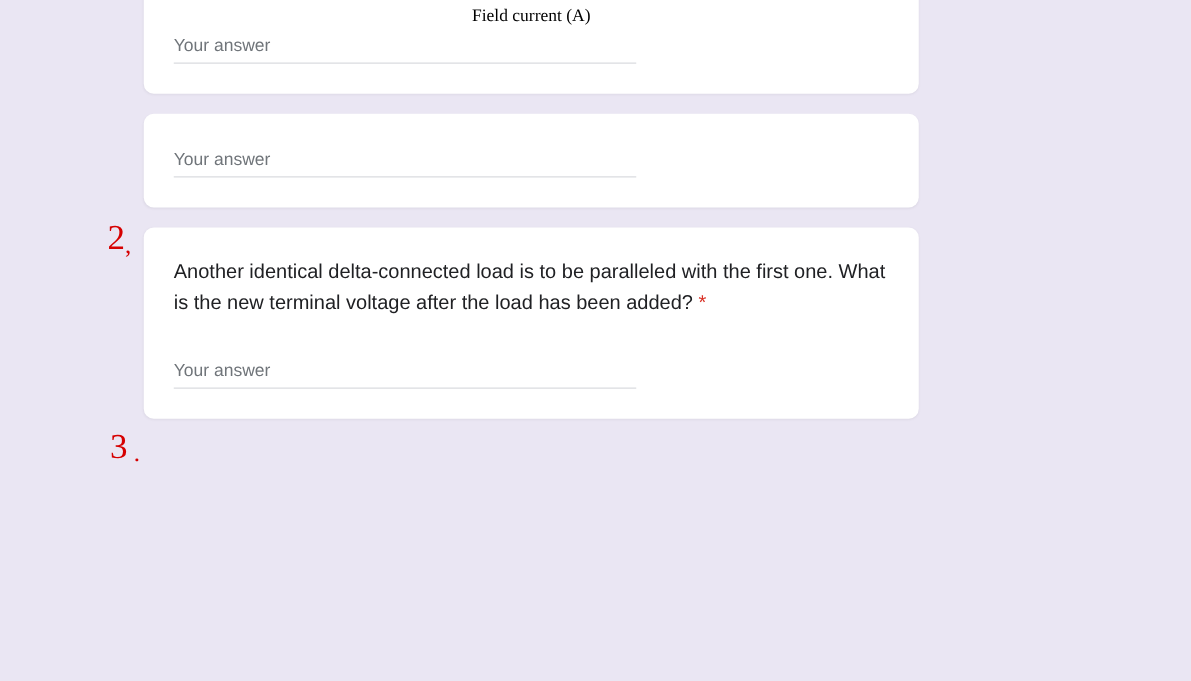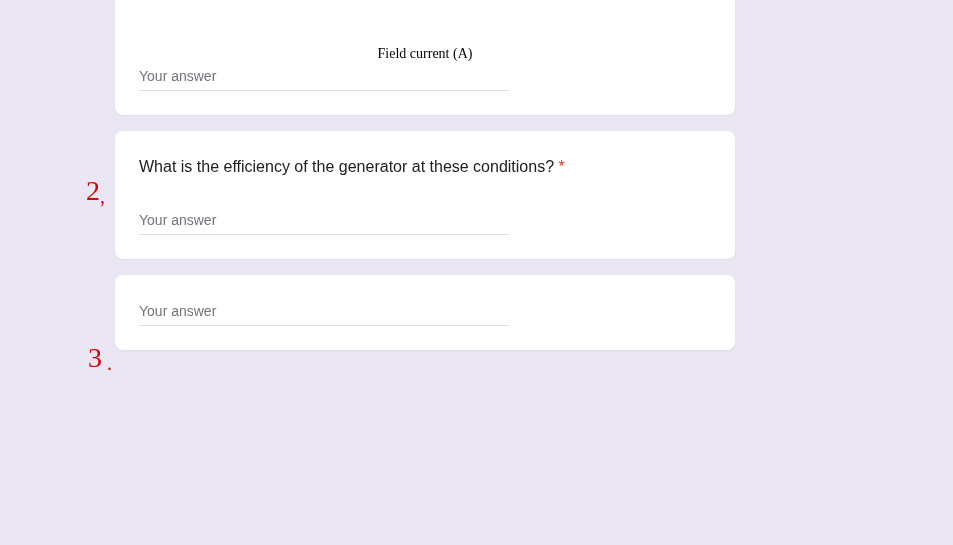--- a/index.html
+++ b/index.html
@@ -12,21 +12,20 @@
     font-size: 16px;
     color: #202124;
     overflow: hidden;
     position: relative;
   }
   .form-column {
     position: absolute;
     left: 115px;
     top: 0;
     width: 620px;
-    margin-top: 40px;
   }
   .card {
     background: #ffffff;
     border-radius: 8px;
     box-shadow: 0 1px 2px rgba(0,0,0,0.05);
     padding: 24px;
     margin-bottom: 16px;
     box-sizing: border-box;
   }
   
@@ -94,27 +93,27 @@
 
   <div class="card card-top">
     <div class="chart-wrap">
 
       <span class="chart-axis-label">Field current (A)</span>
     </div>
     <input type="text" class="answer-field" placeholder="Your answer" style="">
   </div>
 
   <div class="card">
-    <div class="question-text">
-      <span>What is the efficiency of the generator at these conditions? </span><span class="required">*</span>
-    </div>
     <input type="text" class="answer-field" placeholder="Your answer" style="">
   </div>
 
   <div class="card">
+    <div class="question-text">
+      <span>Another identical delta-connected load is to be paralleled with the first one. What is the new terminal voltage after the load has been added? </span><span class="required">*</span>
+    </div>
     <input type="text" class="answer-field" placeholder="Your answer" style="">
   </div>
 
 </div>
 
 <div class="anno anno-2">
   <span>2</span><span class="dot">,</span>
 </div>
 <div class="anno anno-3">
   <span>3</span><span class="dot"> .</span>

